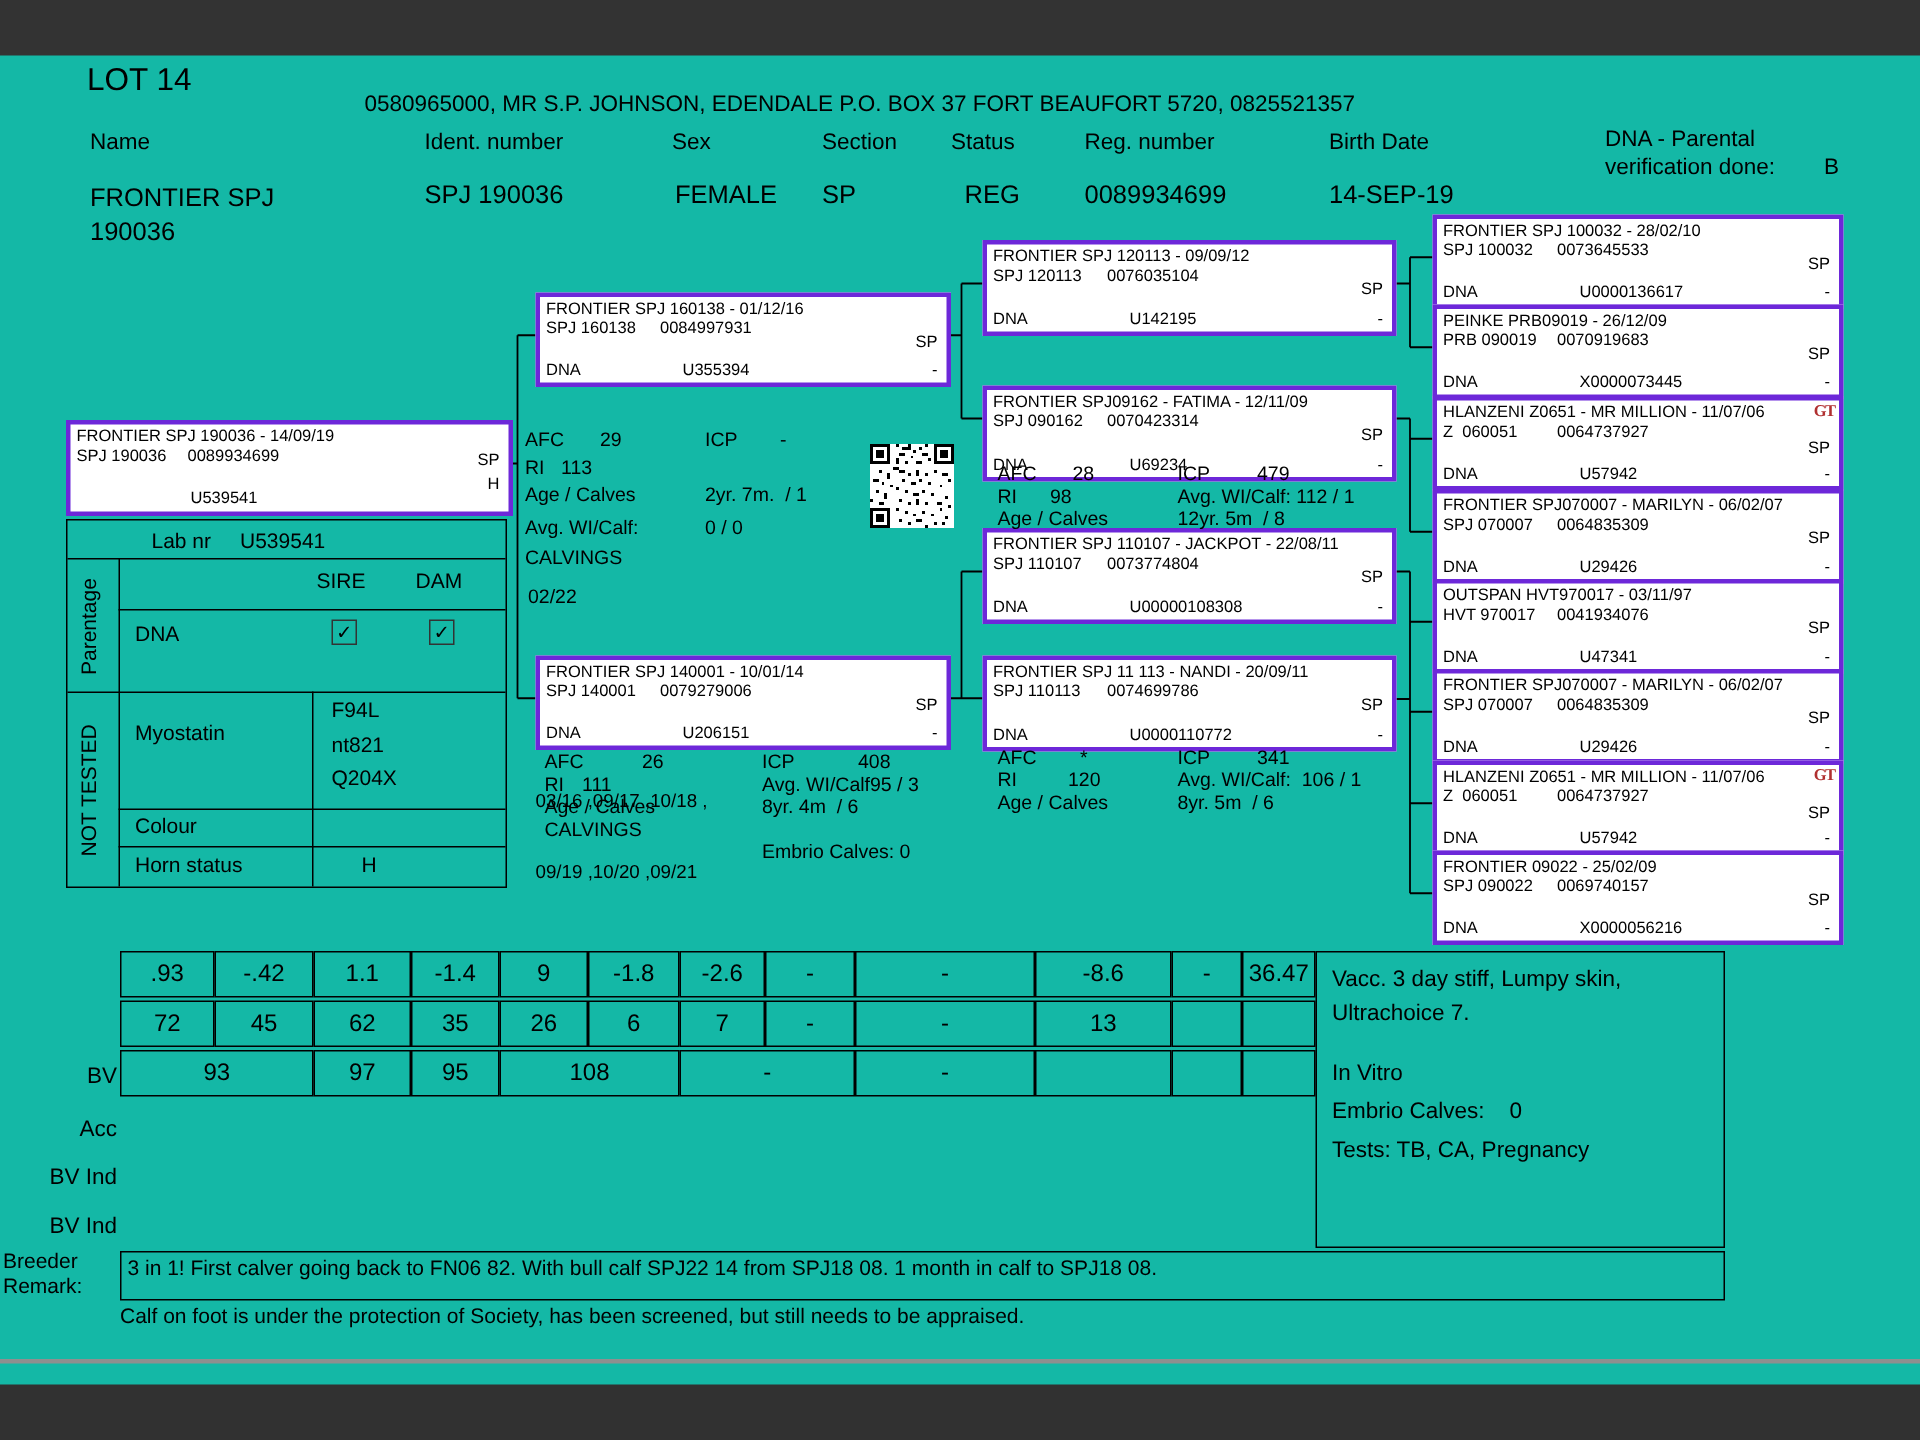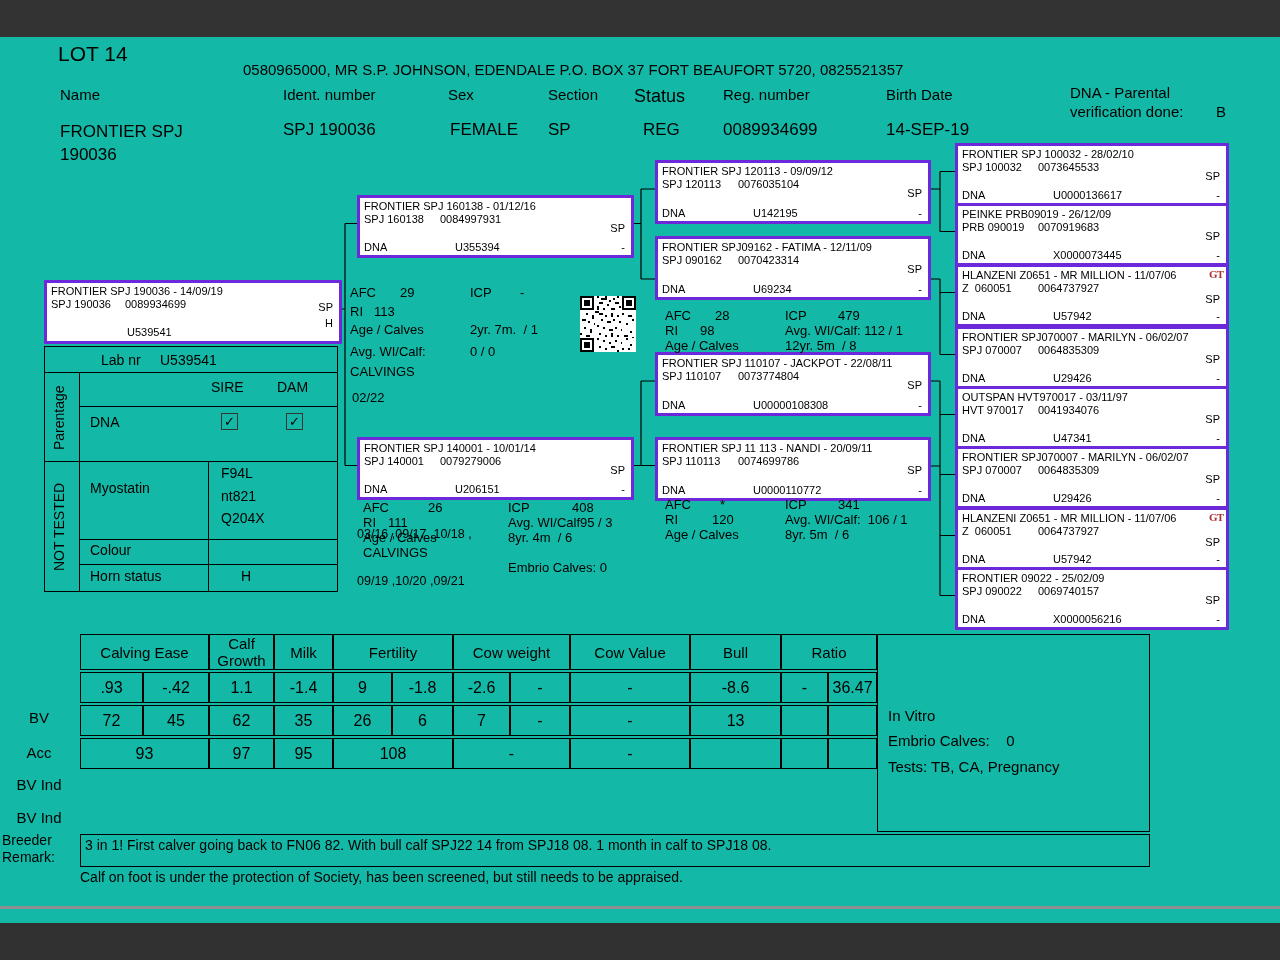--- a/index.html
+++ b/index.html
@@ -25,21 +25,21 @@
   .vert{position:absolute;writing-mode:vertical-rl;transform:rotate(180deg);font-size:14px;text-align:center;left:6px;width:20px}
   .cb{position:absolute;width:15px;height:15px;border:1px solid #333;font-size:13px;line-height:15px;text-align:center}
   
   .st{position:absolute;font-size:13px;white-space:pre}
   
   .btable{position:absolute;left:80px;top:632px;width:797px;border-collapse:separate;border-spacing:0 2px;table-layout:fixed}
   .btable td{border:1px solid #000;box-sizing:border-box;text-align:center;vertical-align:middle;padding:0;font-size:15px}
   .btable tr.grp td{height:30px}
   .btable tr.colh td{height:36px;line-height:16px}
   .btable tr.dat td{height:31px;font-size:16px}
-  .rowlab{position:absolute;left:0;width:78px;text-align:center;font-size:15px}
+  .rowlab{position:absolute;left:0;width:78px;text-align:right;font-size:15px}
   .notesbox{position:absolute;left:877px;top:634px;width:271px;height:196px;border:1px solid #000}
   .notesbox .t{position:absolute;font-size:15px}
   .remarkbox{position:absolute;left:80px;top:834px;width:1068px;height:31px;border:1px solid #000}
   .wrap{white-space:normal}
 </style>
 </head>
 <body>
 
 <div id="page">
 
@@ -47,21 +47,21 @@
   <div class="abs" style="left:0;top:906px;width:1280px;height:3px;background:#8f8f8f"></div>
   <div class="bar" style="top:923px;height:37px;background:#313131"></div>
 
   <div class="abs" style="left:58px;top:42px;font-size:21px">LOT 14</div>
   <div class="abs" style="left:243px;top:61px;font-size:15px">0580965000, MR S.P. JOHNSON, EDENDALE P.O. BOX 37 FORT BEAUFORT 5720, 0825521357</div>
 
   <div class="abs" style="left:60px;top:86px;font-size:15px">Name</div>
   <div class="abs" style="left:283px;top:86px;font-size:15px">Ident. number</div>
   <div class="abs" style="left:448px;top:86px;font-size:15px">Sex</div>
   <div class="abs" style="left:548px;top:86px;font-size:15px">Section</div>
-  <div class="abs" style="left:634px;top:86px;font-size:18px">Status</div>
+  <div class="abs" style="left:634px;top:86px;font-size:15px">Status</div>
   <div class="abs" style="left:723px;top:86px;font-size:15px">Reg. number</div>
   <div class="abs" style="left:886px;top:86px;font-size:15px">Birth Date</div>
   <div class="abs" style="left:1070px;top:84px;font-size:15px">DNA - Parental</div>
   <div class="abs" style="left:1070px;top:103px;font-size:15px">verification done:</div>
   <div class="abs" style="left:1216px;top:103px;font-size:15px">B</div>
 
   <div class="abs wrap" style="left:60px;top:120px;width:150px;font-size:17px;line-height:23px">FRONTIER SPJ 190036</div>
   <div class="abs" style="left:283px;top:120px;font-size:17px">SPJ 190036</div>
   <div class="abs" style="left:450px;top:120px;font-size:17px">FEMALE</div>
   <div class="abs" style="left:548px;top:120px;font-size:17px">SP</div>
@@ -110,21 +110,21 @@
 
   <div class="pbox" style="left:655px;top:160px;width:270px;height:58px">
     <div class="t nm">FRONTIER SPJ 120113 - 09/09/12</div>
     <div class="t aid">SPJ 120113</div>
     <div class="t" style="left:80px;top:15px">0076035104</div>
     <div class="t spm">SP</div>
     <div class="t dashm">-</div>
     <div class="t dl">DNA</div>
     <div class="t dn">U142195</div>
   </div>
-  <div class="pbox" style="left:655px;top:236px;width:270px;height:58px">
+  <div class="pbox" style="left:655px;top:257px;width:270px;height:58px">
     <div class="t nm">FRONTIER SPJ09162 - FATIMA - 12/11/09</div>
     <div class="t aid">SPJ 090162</div>
     <div class="t" style="left:80px;top:15px">0070423314</div>
     <div class="t spm">SP</div>
     <div class="t dashm">-</div>
     <div class="t dl">DNA</div>
     <div class="t dn">U69234</div>
   </div>
   <div class="pbox" style="left:655px;top:352px;width:270px;height:58px">
     <div class="t nm">FRONTIER SPJ 110107 - JACKPOT - 22/08/11</div>
@@ -383,30 +383,20 @@
       <col style="width:59px">
         <col style="width:61px">
         <col style="width:57px">
         <col style="width:60px">
       <col style="width:120px">
         <col style="width:91px">
         <col style="width:47px">
         <col style="width:49px">
     </colgroup>
     <tbody>
-        <tr class="grp">
-      <td colspan="2">Calving Ease</td>
-      <td>Calf Growth</td>
-      <td>Milk</td>
-      <td colspan="2">Fertility</td>
-      <td colspan="2">Cow weight</td>
-      <td>Cow Value</td>
-      <td>Bull</td>
-      <td colspan="2">Ratio</td>
-    </tr>
     <tr class="dat">
       <td>.93</td>
       <td>-.42</td>
       <td>1.1</td>
       <td>-1.4</td>
       <td>9</td>
       <td>-1.8</td>
       <td>-2.6</td>
       <td>-</td>
       <td>-</td>
@@ -436,20 +426,21 @@
       <td colspan="2">-</td>
       <td>-</td>
       <td></td>
       <td></td>
       <td></td>
     </tr>
   </tbody>
     </table>
 
   <div class="notesbox">
+    <div class="t wrap" style="left:10px;top:6px;width:250px;line-height:23px">Vacc. 3 day stiff, Lumpy skin, Ultrachoice 7.</div>
     <div class="t" style="left:10px;top:72px">In Vitro</div>
     <div class="t" style="left:10px;top:97px;white-space:pre">Embrio Calves:    0</div>
     <div class="t" style="left:10px;top:123px">Tests: TB, CA, Pregnancy</div>
   </div>
 
   <div class="abs" style="left:2px;top:832px;font-size:14px">Breeder</div>
   <div class="abs" style="left:2px;top:849px;font-size:14px">Remark:</div>
   <div class="remarkbox">
     <div class="abs" style="left:4px;top:2px;font-size:14px;white-space:normal">3 in 1! First calver going back to FN06 82. With bull calf SPJ22 14 from SPJ18 08. 1 month in calf to SPJ18 08.</div>
   </div>

